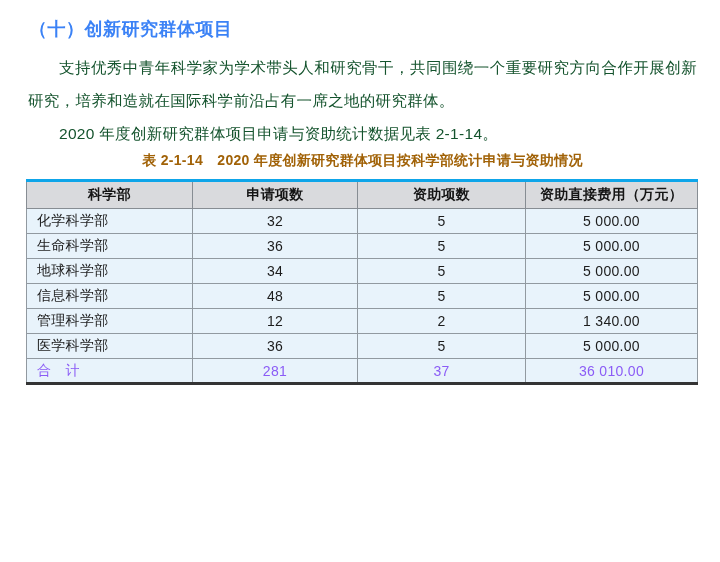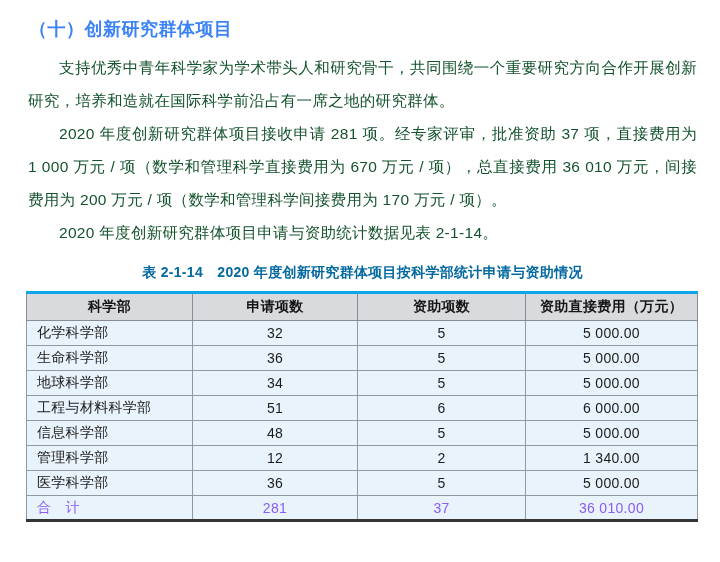--- a/index.html
+++ b/index.html
@@ -26,22 +26,22 @@
     text-indent: 2em;
     text-align: justify;
     color: #14532d;
     letter-spacing: 0.3px;
   }
 
   .table-caption {
     text-align: center;
     font-size: 14px;
     font-weight: bold;
-    color: #0369a1;
-    margin: 15px 0 9px 0;
+    color: #a16207;
+    margin: 2px 0 9px 0;
     letter-spacing: 0.3px;
   }
 
   table.stats {
     width: 671px;
     margin-left: -2px;
     border-collapse: collapse;
     table-layout: fixed;
     border-top: 3px solid #0ea5e9;
     border-bottom: 3px solid #343434;
@@ -72,21 +72,20 @@
 </style>
 </head>
 <body>
 
 <div class="page">
 
   <h1 class="heading">（十）创新研究群体项目</h1>
 
   <p class="para">支持优秀中青年科学家为学术带头人和研究骨干，共同围绕一个重要研究方向合作开展创新研究，培养和造就在国际科学前沿占有一席之地的研究群体。</p>
 
-  <p class="para">2020 年度创新研究群体项目接收申请 281 项。经专家评审，批准资助 37 项，直接费用为 1 000 万元 / 项（数学和管理科学直接费用为 670 万元 / 项），总直接费用 36 010 万元，间接费用为 200 万元 / 项（数学和管理科学间接费用为 170 万元 / 项）。</p>
 
   <p class="para">2020 年度创新研究群体项目申请与资助统计数据见表 2-1-14。</p>
 
   <div class="table-caption">表 2-1-14　2020 年度创新研究群体项目按科学部统计申请与资助情况</div>
 
   <table class="stats">
     <colgroup>
       <col style="width:166px">
       <col style="width:165px">
       <col style="width:168px">
@@ -113,26 +112,20 @@
           <td>5</td>
           <td>5 000.00</td>
         </tr>
         <tr>
           <td class="label">地球科学部</td>
           <td>34</td>
           <td>5</td>
           <td>5 000.00</td>
         </tr>
         <tr>
-          <td class="label">工程与材料科学部</td>
-          <td>51</td>
-          <td>6</td>
-          <td>6 000.00</td>
-        </tr>
-        <tr>
           <td class="label">信息科学部</td>
           <td>48</td>
           <td>5</td>
           <td>5 000.00</td>
         </tr>
         <tr>
           <td class="label">管理科学部</td>
           <td>12</td>
           <td>2</td>
           <td>1 340.00</td>

